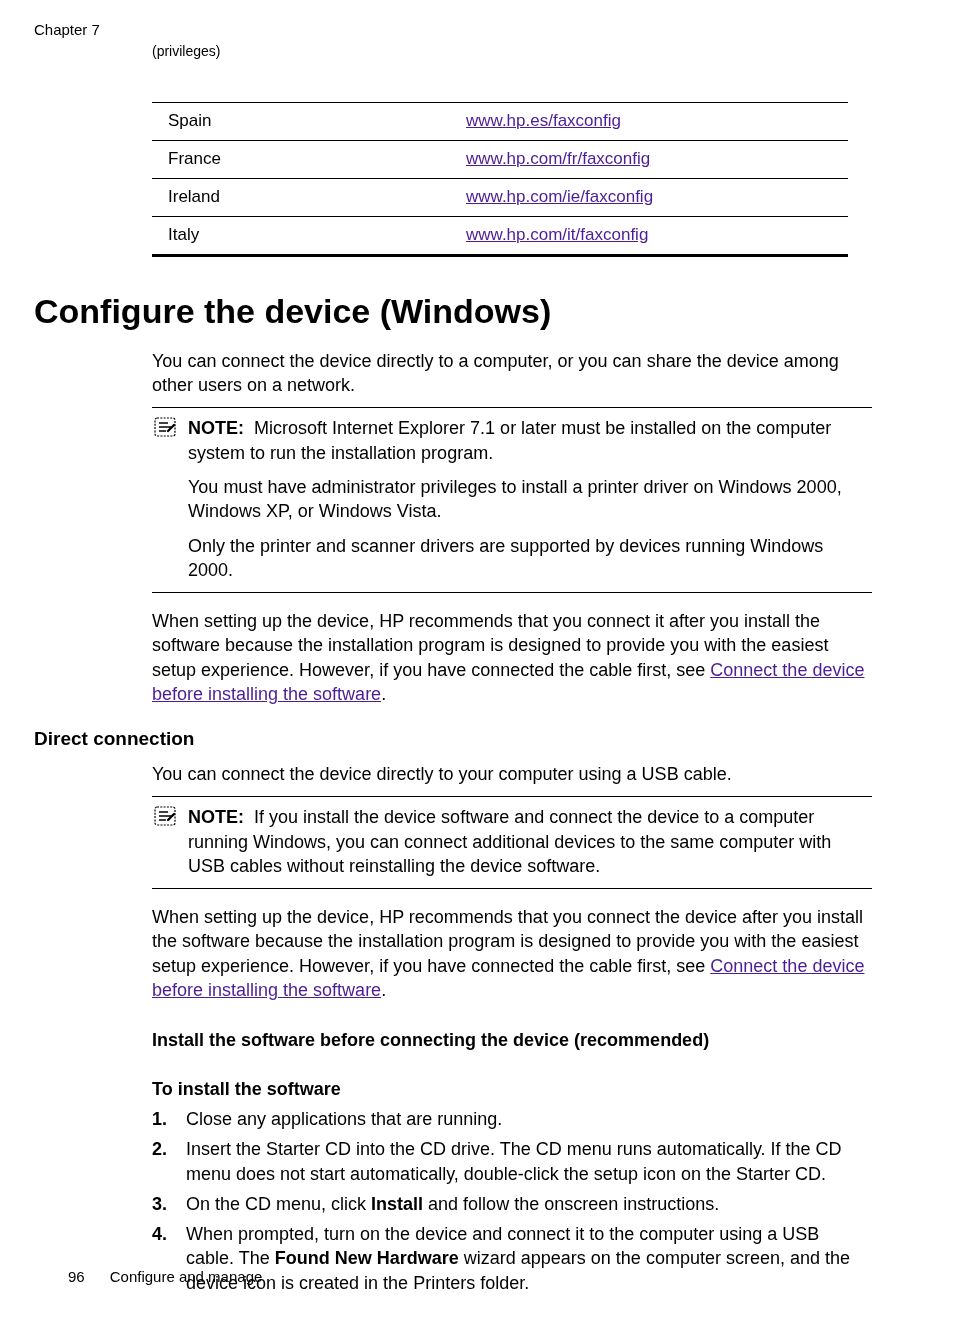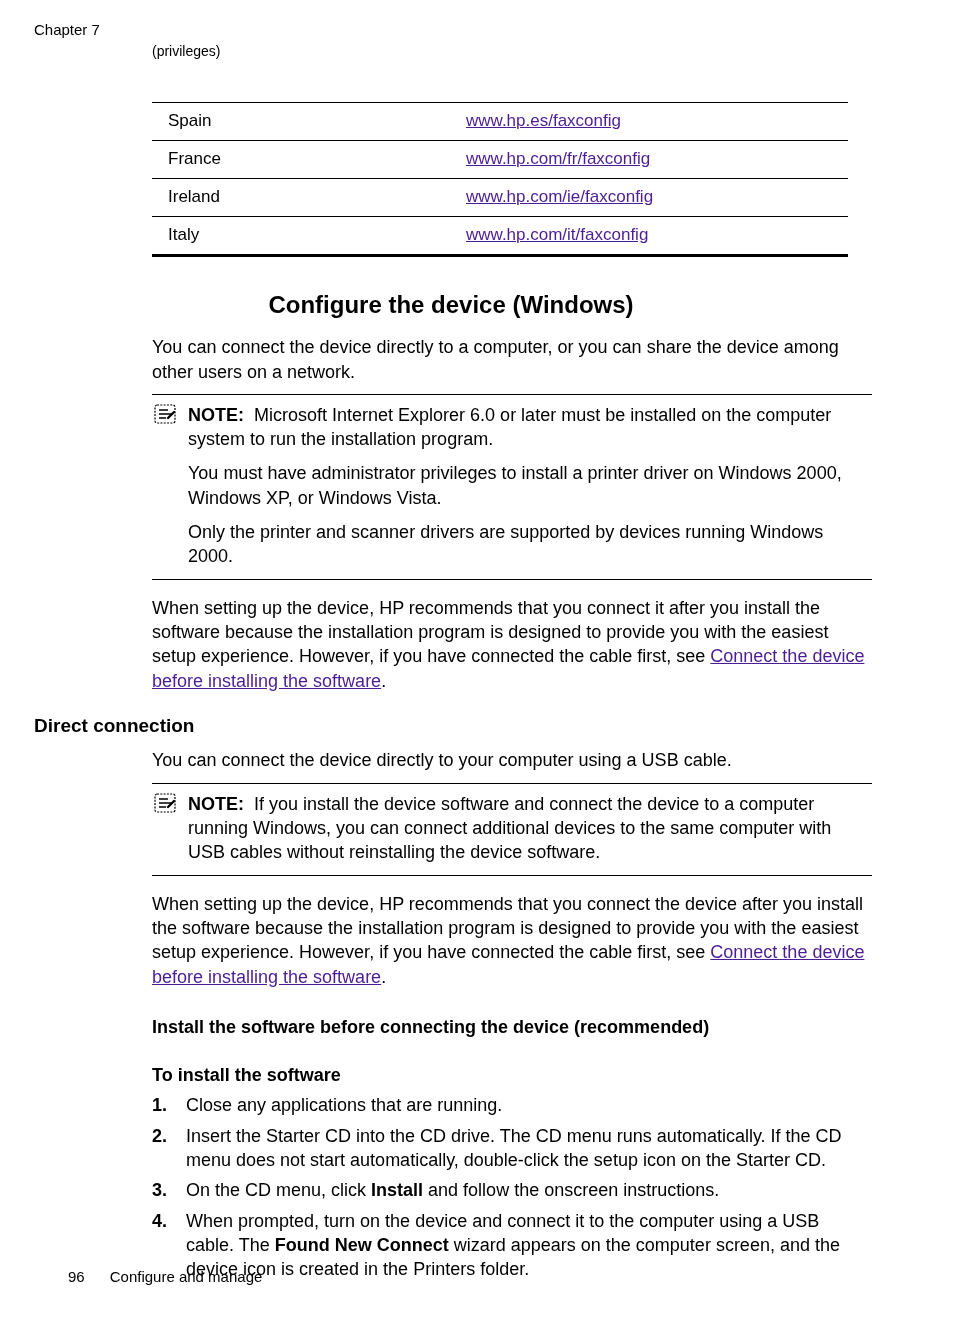--- a/index.html
+++ b/index.html
@@ -38,24 +38,23 @@
       font-size: 17px;
       vertical-align: middle;
     }
     .tbl tr:last-child td {
       border-bottom: 3px solid #000;
     }
     .tbl td.url { padding-left: 12px; }
     .tbl .col1 { width: 302px; }
     a.link { color: #4c1d95; text-decoration: underline; }
     .h1 {
-      font-size: 24px;
+      font-size: 34px;
       font-weight: bold;
       margin: 32px 0 14px 0;
-      text-align: center;
     }
     .body-block {
       margin-left: 118px;
       width: 720px;
     }
     .p { margin-bottom: 10px; }
     .note-box {
       border-top: 1px solid #000;
       border-bottom: 1px solid #000;
       margin: 10px 0 16px 0;
@@ -156,21 +155,21 @@
 
     <div class="note-box">
       <div class="note-para leading">
         <span class="note-icon">
           <svg width="22" height="20" viewBox="0 0 22 20">
             <rect x="1" y="1" width="20" height="18" rx="2" fill="none" stroke="#000" stroke-width="1.2" stroke-dasharray="2 1.3"></rect>
             <path d="M5 6 h9 M5 10 h12 M5 14 h7" stroke="#000" stroke-width="1.3" fill="none"></path>
             <path d="M14 14 l6 -6" stroke="#000" stroke-width="2.3" stroke-linecap="round"></path>
           </svg>
         </span>
-        <span class="note-label">NOTE:</span>&nbsp;&nbsp;<span>Microsoft Internet Explorer 6.0 or later must be installed on the computer system to run the installation program.</span>
+        <span class="note-label">NOTE:</span>&nbsp;&nbsp;<span>Microsoft Internet Explorer 7.1 or later must be installed on the computer system to run the installation program.</span>
       </div>
       <div class="note-para">You must have administrator privileges to install a printer driver on Windows 2000, Windows XP, or Windows Vista.</div>
       <div class="note-para">Only the printer and scanner drivers are supported by devices running Windows 2000.</div>
     </div>
 
     <div class="p">
       <span>When setting up the device, HP recommends that you connect it after you install the software because the installation program is designed to provide you with the easiest setup experience. However, if you have connected the cable first, see </span><a class="link">Connect the device before installing the software</a><span>.</span>
     </div>
   </div>
 
@@ -208,21 +207,21 @@
       <li>
         <span class="num">2.</span>
         <span class="txt">Insert the Starter CD into the CD drive. The CD menu runs automatically. If the CD menu does not start automatically, double-click the setup icon on the Starter CD.</span>
       </li>
       <li>
         <span class="num">3.</span>
         <span class="txt"><span>On the CD menu, click </span><span class="bold">Install</span><span> and follow the onscreen instructions.</span></span>
       </li>
       <li>
         <span class="num">4.</span>
-        <span class="txt"><span>When prompted, turn on the device and connect it to the computer using a USB cable. The </span><span class="bold">Found New Connect</span><span> wizard appears on the computer screen, and the device icon is created in the Printers folder.</span></span>
+        <span class="txt"><span>When prompted, turn on the device and connect it to the computer using a USB cable. The </span><span class="bold">Found New Hardware</span><span> wizard appears on the computer screen, and the device icon is created in the Printers folder.</span></span>
       </li>
     </ol>
 
   </div>
 
 </div>
 
 <div class="footer">
   <span>96</span>&nbsp;&nbsp;&nbsp;&nbsp;&nbsp;&nbsp;<span>Configure and manage</span>
 </div>

